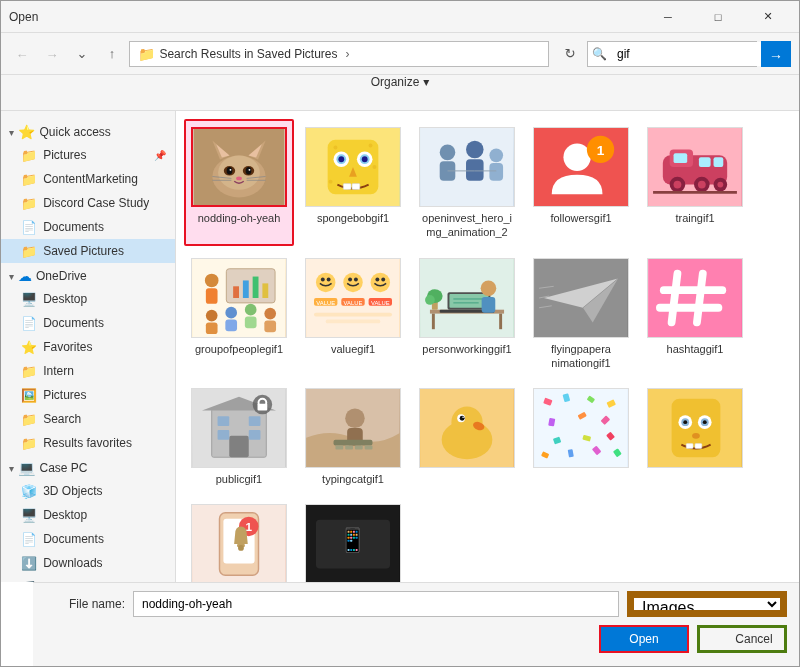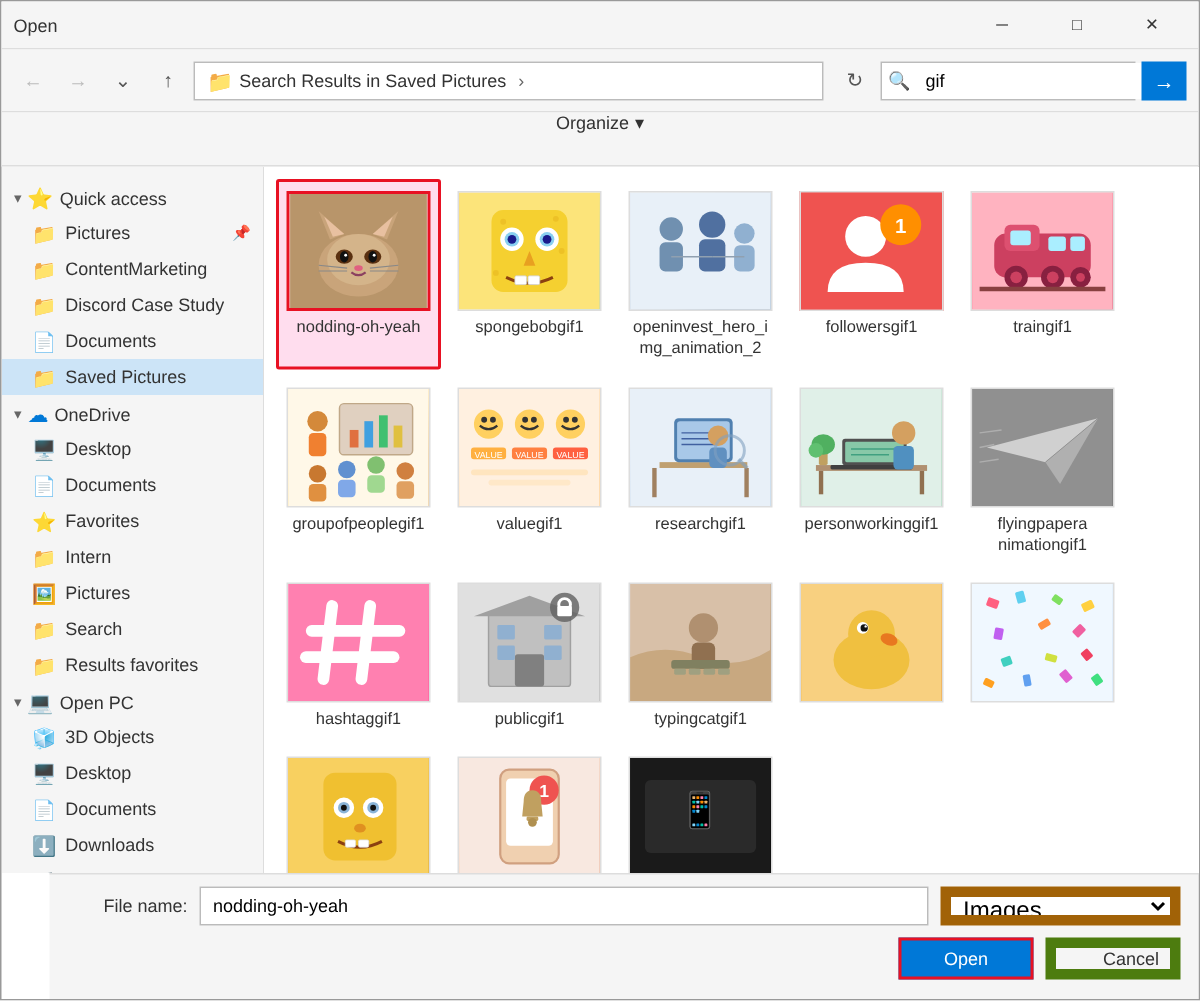--- a/index.html
+++ b/index.html
@@ -349,21 +349,21 @@
       border: 2px solid #e81123;
       cursor: pointer;
       font-size: 12px;
       font-weight: 500;
     }
     .cancel-btn {
       width: 90px;
       height: 28px;
       background: #f5f5f5;
       color: #333;
-      border: 7px solid #4d7c0f;
+      border: 3px solid #4d7c0f;
       cursor: pointer;
       font-size: 12px;
       padding-left: 24px;
     }
     .thumb-sponge { background: linear-gradient(135deg, #f5d78e 20%, #fce47a 50%, #89cff0 80%); }
     .thumb-openinvest { background: linear-gradient(135deg, #e0e8f0 20%, #b0c4d8 60%, #7090b0 80%); }
     .thumb-thinking { background: linear-gradient(135deg, #80d8f0 20%, #b0e8f8 50%, #f5d040 80%); }
     .thumb-train { background: linear-gradient(135deg, #ffb3c0 20%, #ff8096 50%, #cc4060 80%); }
     .thumb-grouppeople { background: linear-gradient(135deg, #fff0d0 20%, #ffe090 50%, #cc9040 80%); }
     .thumb-value { background: linear-gradient(135deg, #fff0e0 20%, #ffd090 50%, #ffb040 80%); }
@@ -495,21 +495,21 @@
         <div class="sidebar-item">
           <span class="item-icon">📁</span>
           <span class="item-label">Results favorites</span>
         </div>
       </div>
 
       <div class="sidebar-section">
         <div class="sidebar-header">
           <span class="expand-icon">▾</span>
           <span class="section-icon">💻</span>
-          <span class="section-label">Open PC</span>
+          <span class="section-label">Case PC</span>
         </div>
         <div class="sidebar-item">
           <span class="item-icon">🧊</span>
           <span class="item-label">3D Objects</span>
         </div>
         <div class="sidebar-item">
           <span class="item-icon">🖥️</span>
           <span class="item-label">Desktop</span>
         </div>
         <div class="sidebar-item">
@@ -707,45 +707,20 @@
               <text x="48" y="47" text-anchor="middle" font-size="6" fill="white">VALUE</text>
               <text x="76" y="47" text-anchor="middle" font-size="6" fill="white">VALUE</text>
 
               <rect x="8" y="55" width="80" height="4" rx="2" fill="#ffe0b0" opacity="0.7"></rect>
               <rect x="20" y="62" width="56" height="4" rx="2" fill="#ffe0b0" opacity="0.5"></rect>
             </svg>
           </div>
           <div class="file-name">valuegif1</div>
         </div>
 
-        <div class="file-item">
-          <div class="file-thumb thumb-research">
-            <svg viewBox="0 0 96 80" xmlns="http://www.w3.org/2000/svg">
-              <rect width="96" height="80" fill="#e8f0f8"></rect>
-
-              <rect x="20" y="50" width="60" height="4" fill="#c0a070"></rect>
-              <rect x="15" y="54" width="3" height="20" fill="#a08060"></rect>
-              <rect x="78" y="54" width="3" height="20" fill="#a08060"></rect>
-
-              <rect x="30" y="20" width="40" height="30" rx="3" fill="#5080b0"></rect>
-              <rect x="32" y="22" width="36" height="26" rx="2" fill="#a8c8e8"></rect>
-
-              <line x1="35" y1="30" x2="65" y2="30" stroke="#4060a0" stroke-width="1"></line>
-              <line x1="35" y1="34" x2="60" y2="34" stroke="#4060a0" stroke-width="1"></line>
-              <line x1="35" y1="38" x2="58" y2="38" stroke="#4060a0" stroke-width="1"></line>
-
-              <circle cx="60" cy="32" r="7" fill="#d4a060"></circle>
-              <rect x="54" y="40" width="12" height="14" rx="3" fill="#6090c0"></rect>
-
-              <circle cx="68" cy="42" r="10" fill="none" stroke="#80a0c0" stroke-width="2" opacity="0.6"></circle>
-              <line x1="74" y1="48" x2="80" y2="54" stroke="#80a0c0" stroke-width="2.5" opacity="0.6"></line>
-            </svg>
-          </div>
-          <div class="file-name">researchgif1</div>
-        </div>
 
         <div class="file-item">
           <div class="file-thumb thumb-personworking">
             <svg viewBox="0 0 96 80" xmlns="http://www.w3.org/2000/svg">
               <rect width="96" height="80" fill="#e0f0e8"></rect>
 
               <rect x="10" y="52" width="76" height="4" fill="#b09070"></rect>
               <rect x="12" y="56" width="3" height="16" fill="#907050"></rect>
               <rect x="81" y="56" width="3" height="16" fill="#907050"></rect>
 

